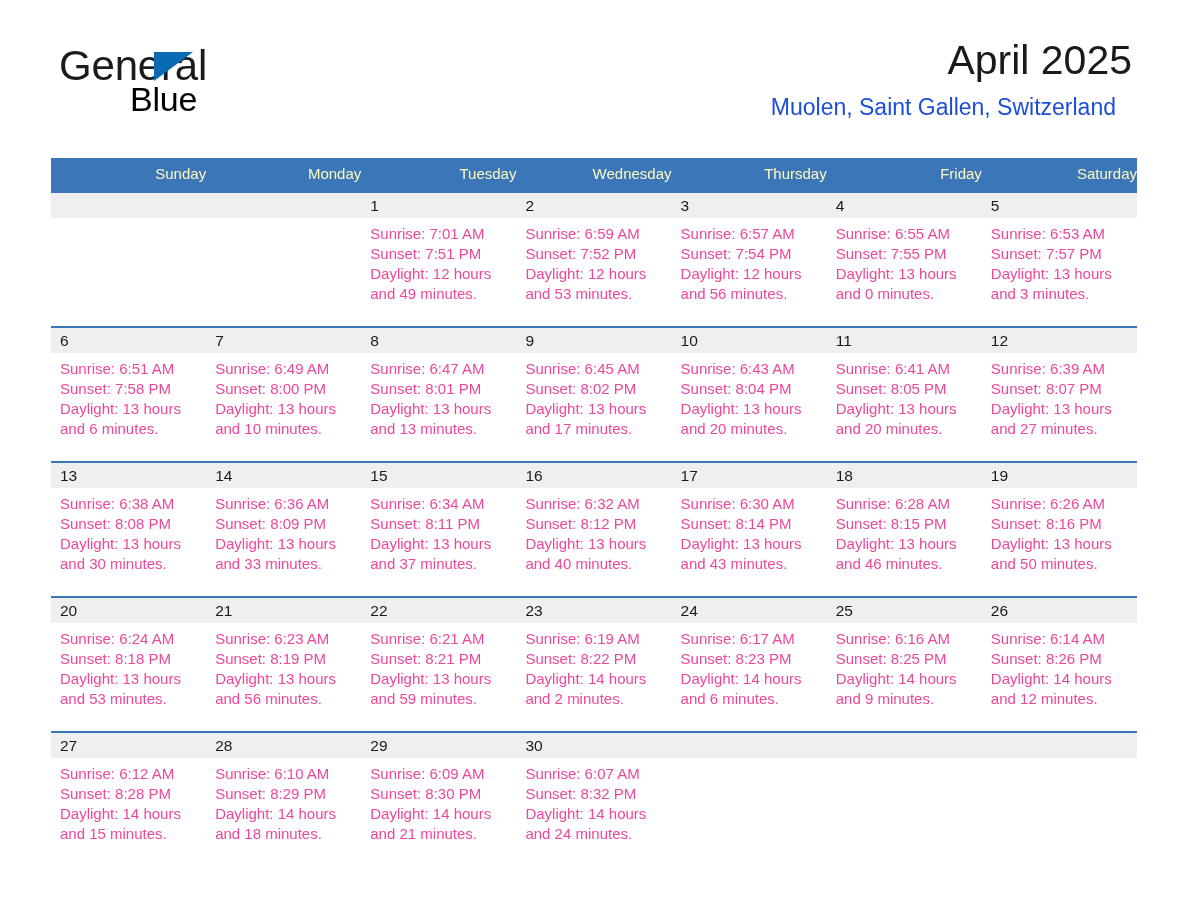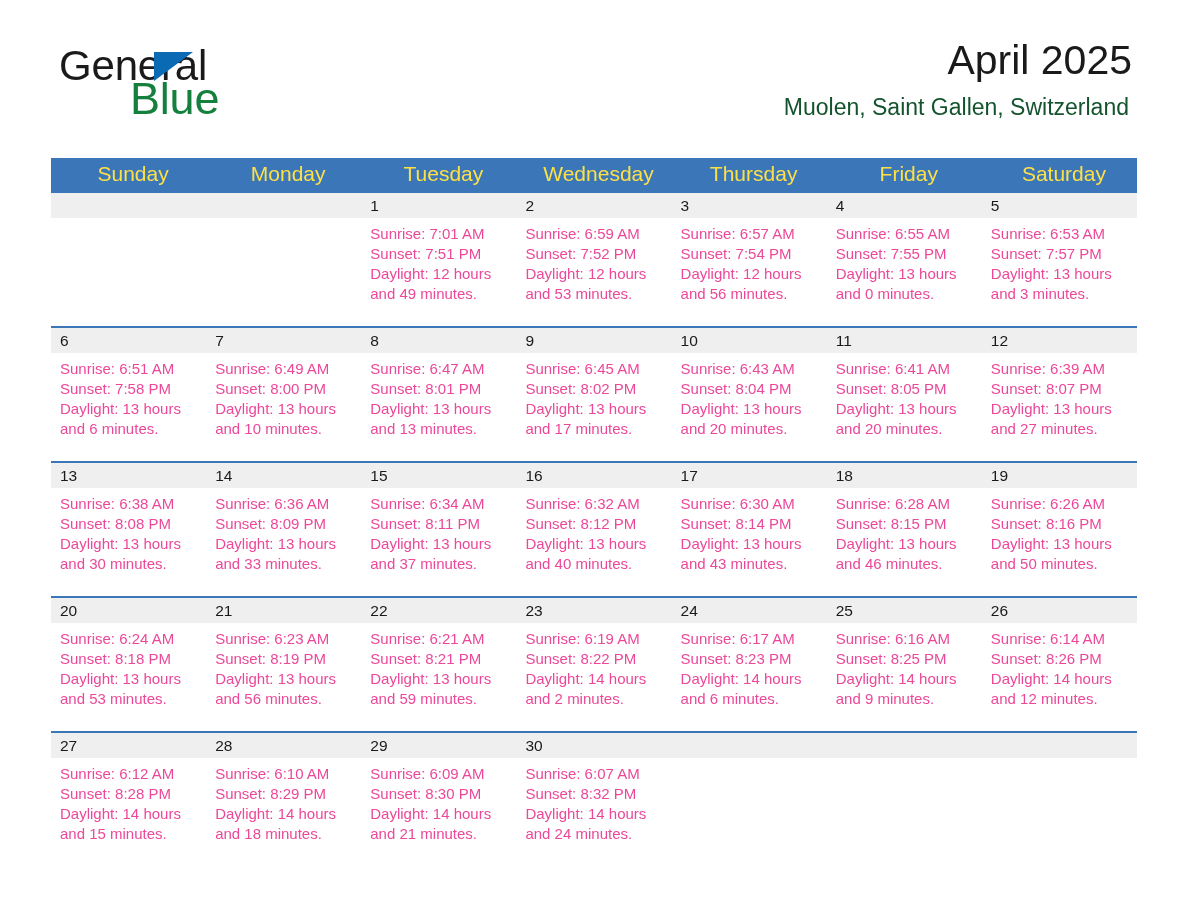--- a/index.html
+++ b/index.html
@@ -50,64 +50,64 @@
     top: 4px;
     width: 0;
     height: 0;
     border-left: 39px solid #0a6ab4;
     border-bottom: 29px solid transparent;
   }
   .brand-line2 {
     position: relative;
     margin-top: -3px;
     padding-left: 71px;
-    font-size: 45px;
+    font-size: 34px;
     line-height: 36px;
-    color: #15803d;
+    color: #000000;
     letter-spacing: -0.2px;
   }
 
   .titles {
     position: absolute;
     right: 56px;
     top: 36px;
     text-align: right;
   }
   .cal-title {
     font-size: 41px;
     line-height: 48px;
     color: #1a1a1a;
     font-weight: normal;
     margin: 0;
   }
   .cal-subtitle {
     font-size: 23px;
     line-height: 30px;
-    color: #14532d;
-    margin: 8px 3px 0 0;
+    color: #1d4ed8;
+    margin: 8px 16px 0 0;
     font-weight: normal;
   }
 
   
   .calendar {
     position: absolute;
     left: 51px;
     top: 158px;
     width: 1086px;
     border-collapse: collapse;
     table-layout: fixed;
   }
   .calendar col { width: 155.14px; }
 
   .calendar thead th {
     background: #3a76b8;
-    color: #fde047;
-    font-size: 21px;
+    color: #fef9c3;
+    font-size: 15px;
     font-weight: normal;
-    text-align: center;
+    text-align: right;
     padding: 7px 0 8px 9px;
     height: 18px;
     line-height: 18px;
     border: none;
   }
 
   .week-row td {
     vertical-align: top;
     padding: 0;
     border: none;

